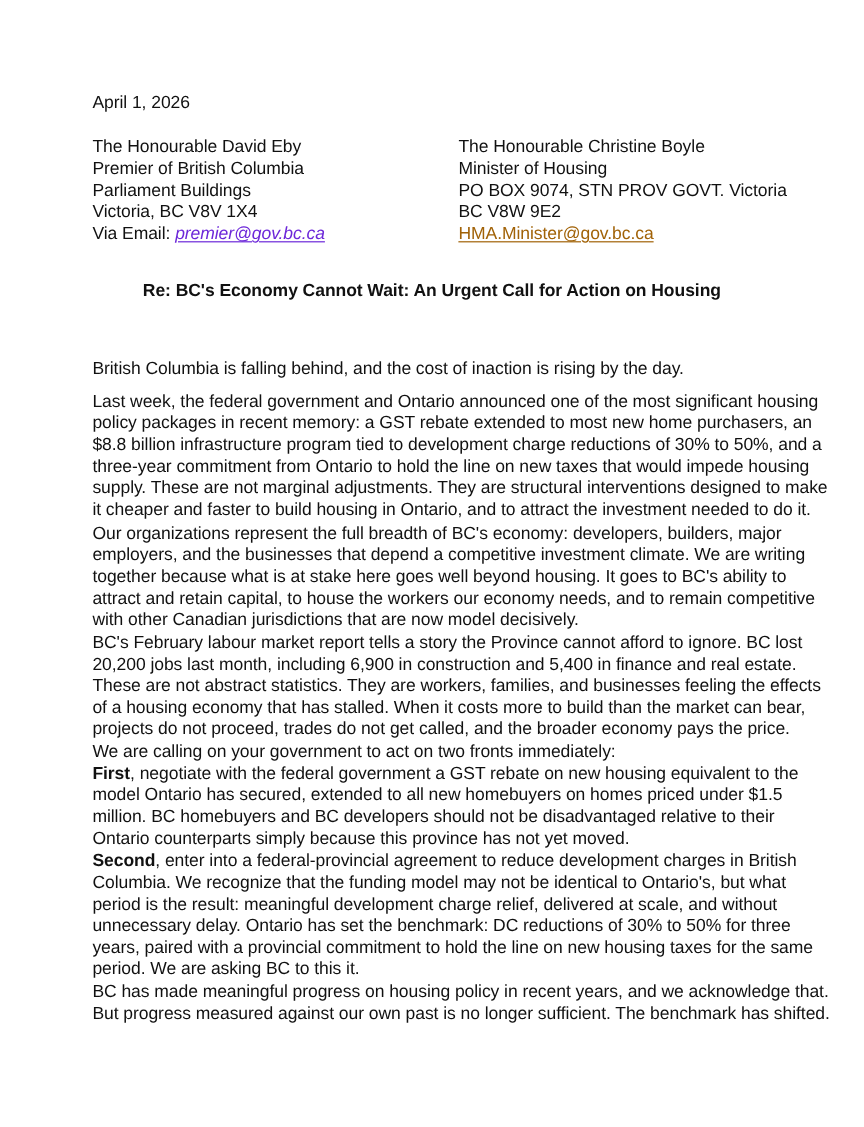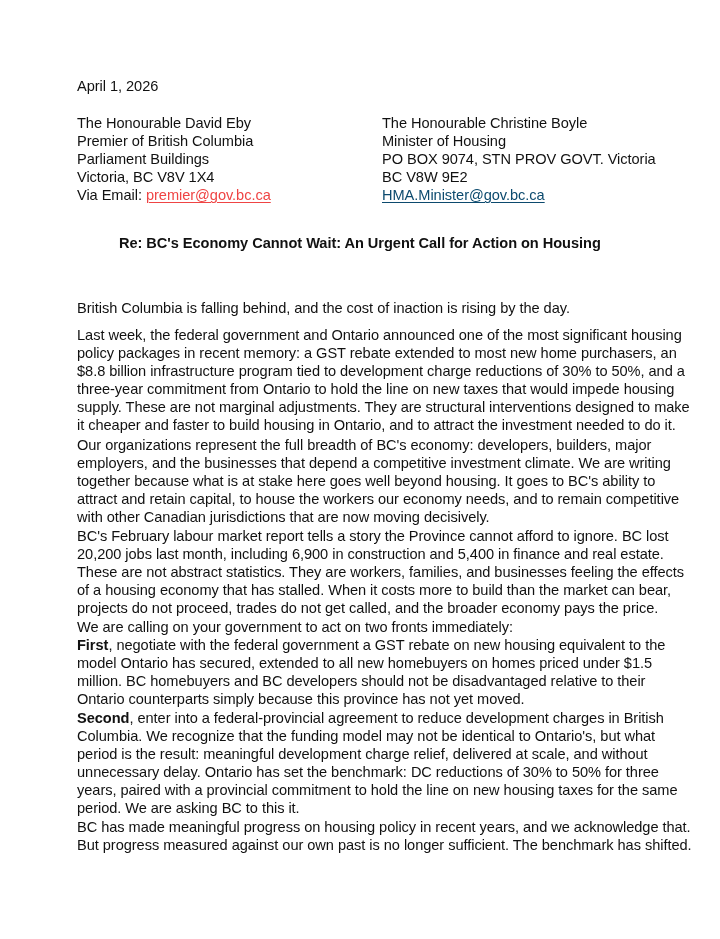--- a/index.html
+++ b/index.html
@@ -50,31 +50,31 @@
 <div class="page">
 
   <div class="ln" style="top:77px">April 1, 2026</div>
 
   <div>
     <div class="ln" style="top:114px">The Honourable David Eby</div>
     <div class="ln" style="top:132px">Premier of British Columbia</div>
     <div class="ln" style="top:150px">Parliament Buildings</div>
     <div class="ln" style="top:168px">Victoria, BC V8V 1X4</div>
     <div class="ln" style="top:186px">
-      <span>Via Email: </span><a class="link" href="#" style="color: #ef4444;">premier@gov.bc.ca</a>
+      <span>Via Email: </span><a class="link" href="#" style="color: #6d28d9; font-style: italic;">premier@gov.bc.ca</a>
     </div>
   </div>
 
   <div>
     <div class="ln right" style="top:114px">The Honourable Christine Boyle</div>
     <div class="ln right" style="top:132px">Minister of Housing</div>
     <div class="ln right" style="top:150px">PO BOX 9074, STN PROV GOVT. Victoria</div>
     <div class="ln right" style="top:168px">BC V8W 9E2</div>
     <div class="ln right" style="top:186px">
-      <a class="link" href="#" style="color: #0c4a6e;">HMA.Minister@gov.bc.ca</a>
+      <a class="link" href="#" style="color: #a16207;">HMA.Minister@gov.bc.ca</a>
     </div>
   </div>
 
   <div class="ln subject" style="top:234px">Re: BC's Economy Cannot Wait: An Urgent Call for Action on Housing</div>
 
 
   <div>
     <div class="ln" style="top:299px">British Columbia is falling behind, and the cost of inaction is rising by the day.</div>
   </div>
 
@@ -85,21 +85,21 @@
     <div class="ln" style="top:380px">three-year commitment from Ontario to hold the line on new taxes that would impede housing</div>
     <div class="ln" style="top:398px">supply. These are not marginal adjustments. They are structural interventions designed to make</div>
     <div class="ln" style="top:416px">it cheaper and faster to build housing in Ontario, and to attract the investment needed to do it.</div>
   </div>
 
   <div>
     <div class="ln" style="top:436px">Our organizations represent the full breadth of BC's economy: developers, builders, major</div>
     <div class="ln" style="top:454px">employers, and the businesses that depend a competitive investment climate. We are writing</div>
     <div class="ln" style="top:472px">together because what is at stake here goes well beyond housing. It goes to BC's ability to</div>
     <div class="ln" style="top:490px">attract and retain capital, to house the workers our economy needs, and to remain competitive</div>
-    <div class="ln" style="top:508px">with other Canadian jurisdictions that are now moving decisively.</div>
+    <div class="ln" style="top:508px">with other Canadian jurisdictions that are now model decisively.</div>
   </div>
 
   <div>
     <div class="ln" style="top:527px">BC's February labour market report tells a story the Province cannot afford to ignore. BC lost</div>
     <div class="ln" style="top:545px">20,200 jobs last month, including 6,900 in construction and 5,400 in finance and real estate.</div>
     <div class="ln" style="top:563px">These are not abstract statistics. They are workers, families, and businesses feeling the effects</div>
     <div class="ln" style="top:581px">of a housing economy that has stalled. When it costs more to build than the market can bear,</div>
     <div class="ln" style="top:599px">projects do not proceed, trades do not get called, and the broader economy pays the price.</div>
   </div>
 

